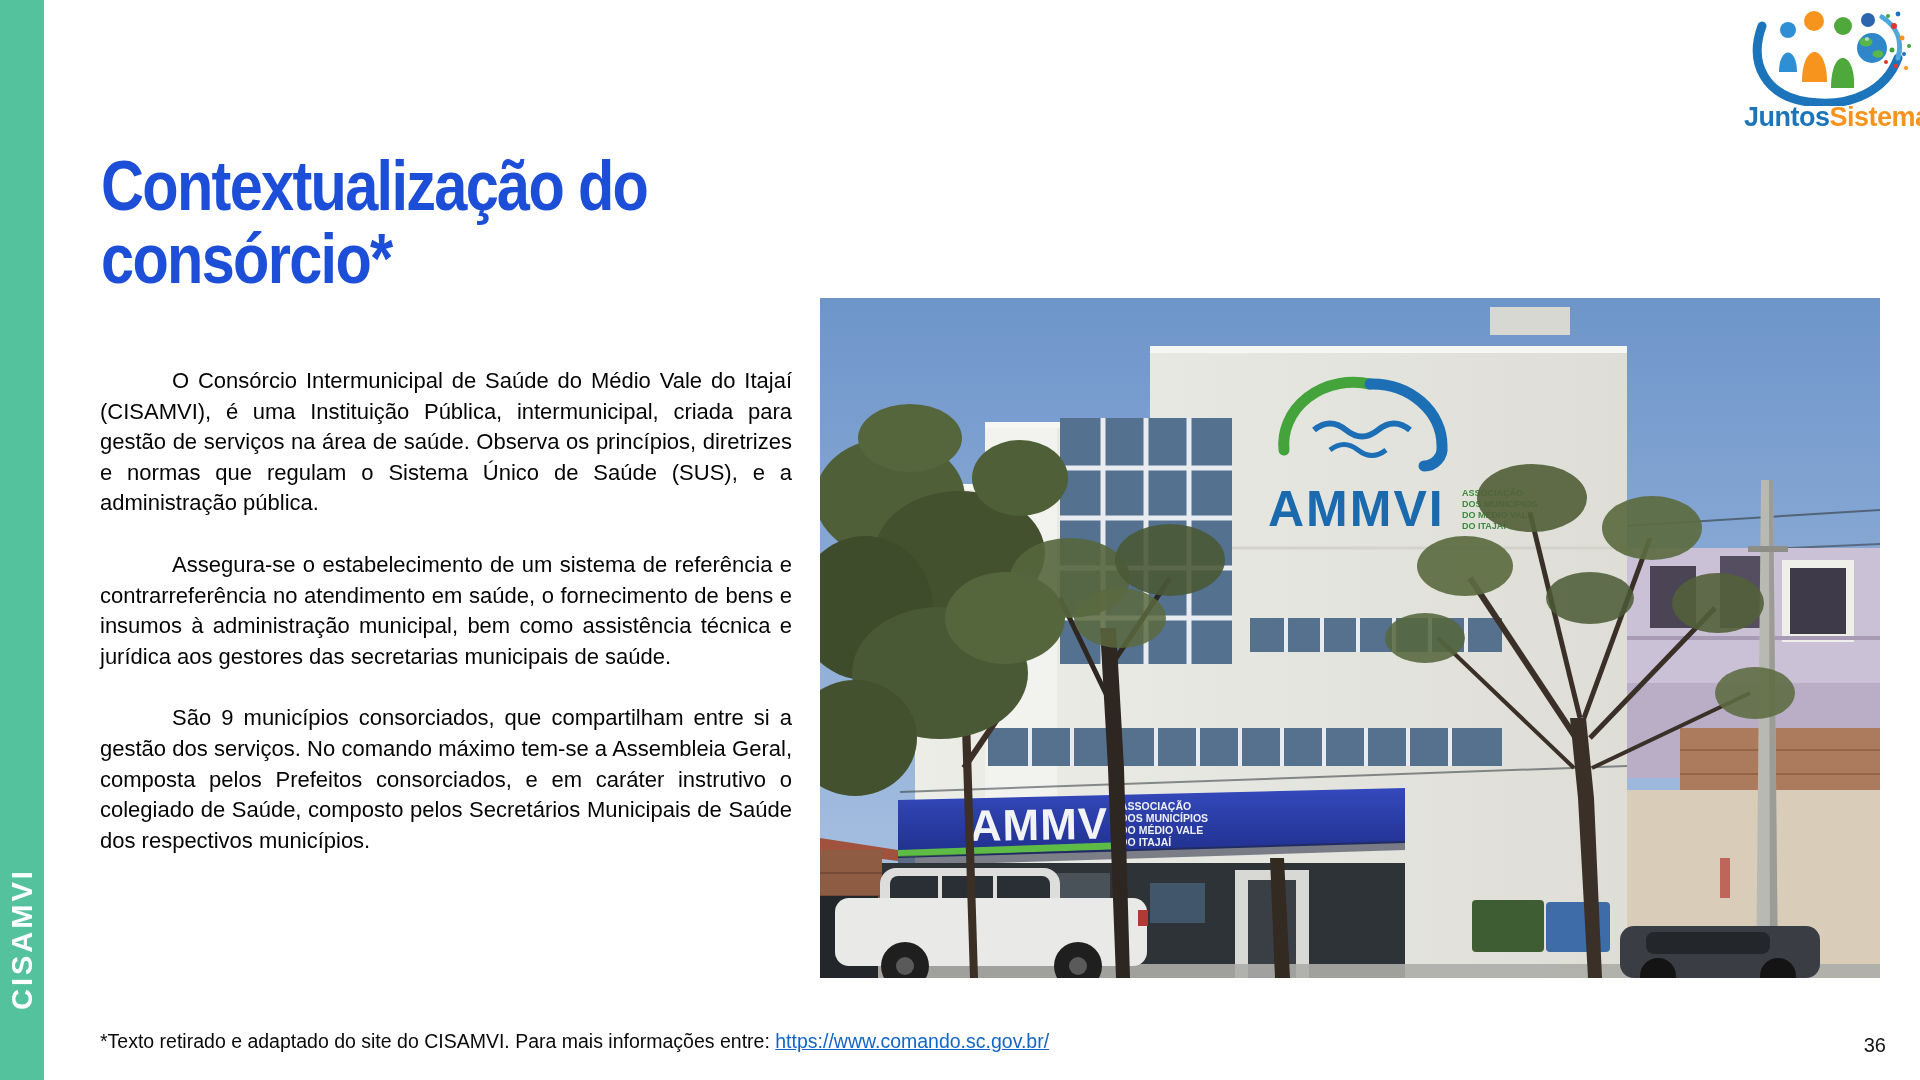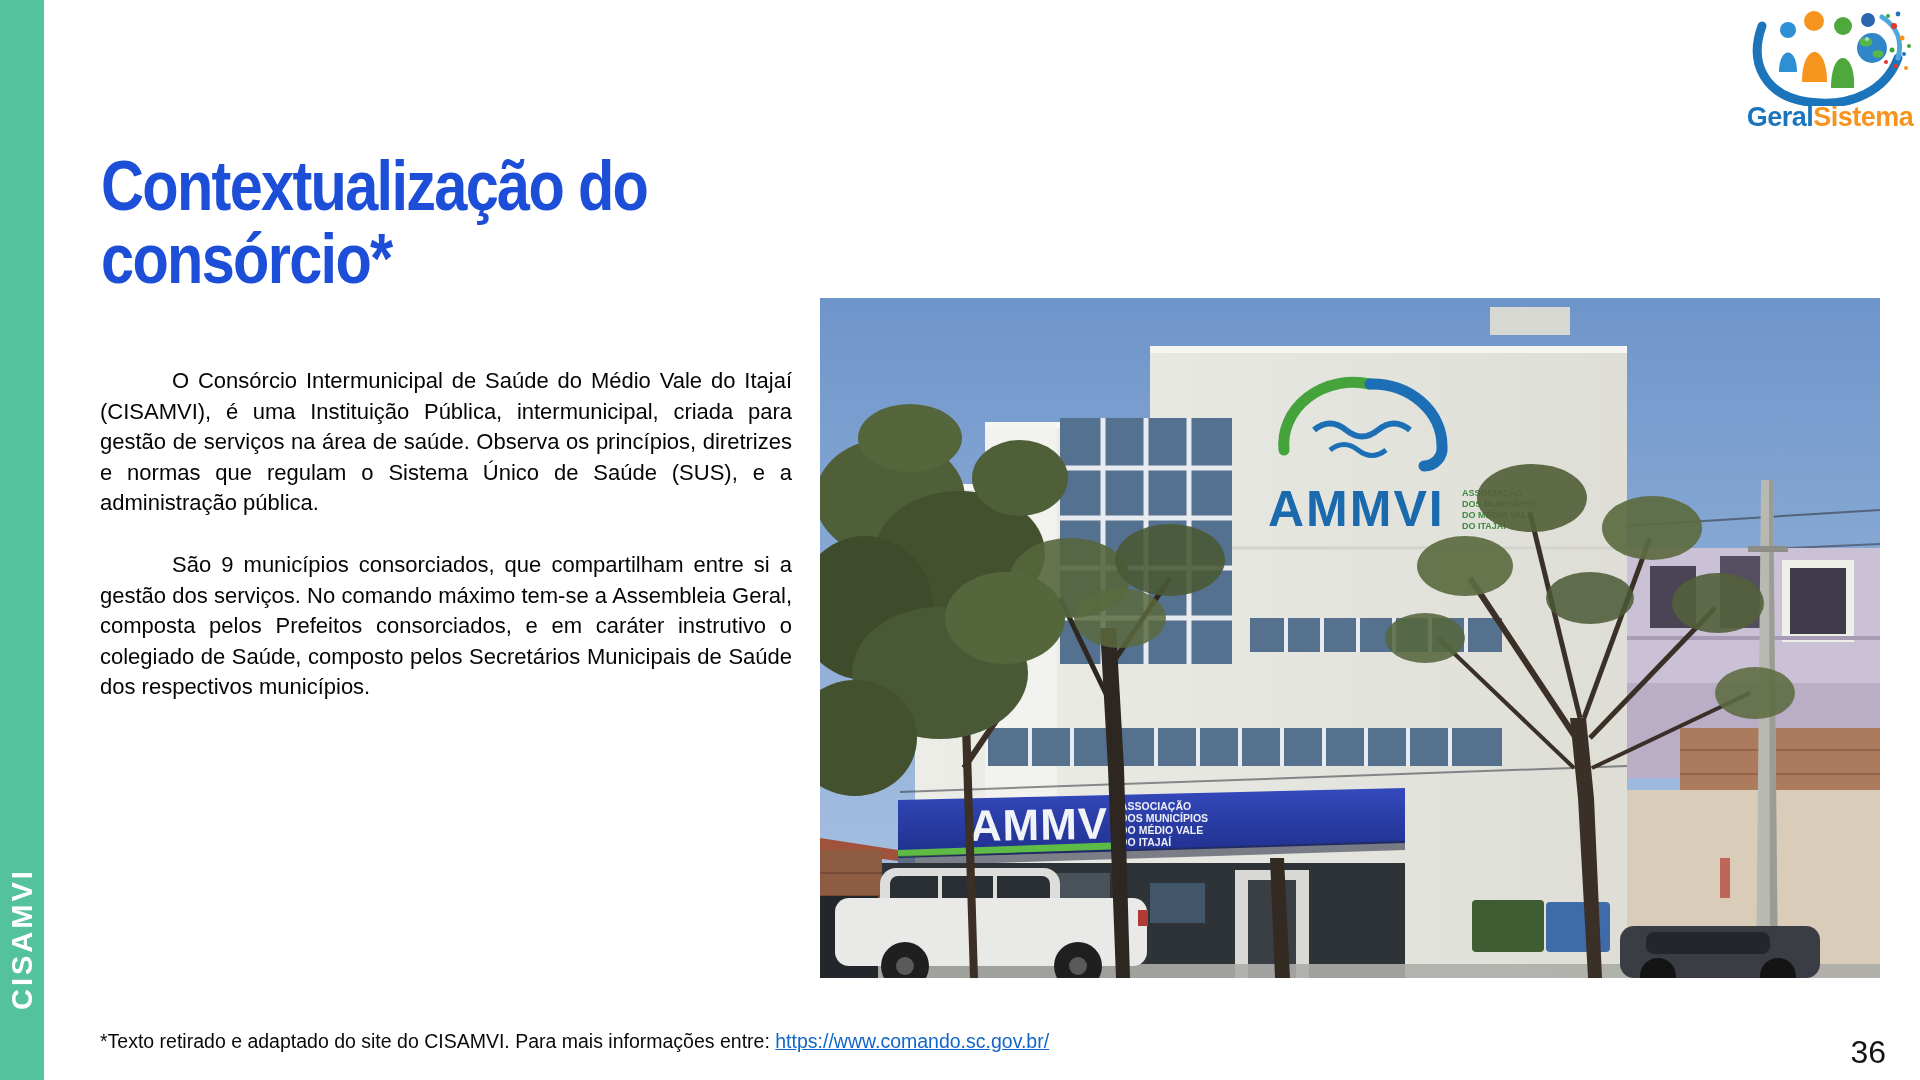--- a/index.html
+++ b/index.html
@@ -21,21 +21,21 @@
   }
   .body-text{
     position:absolute;left:100px;top:366px;width:692px;
     font-size:22px;line-height:30.6px;color:#050505;text-align:justify;
   }
   .body-text p{margin:0 0 31px 0;text-indent:72px;}
   .footnote{
     position:absolute;left:100px;top:1030px;font-size:19.5px;color:#0a0a0a;white-space:nowrap;
   }
   .footnote a{color:#1266C8;text-decoration:underline;}
-  .page-number{position:absolute;right:34px;top:1034px;font-size:32px;color:#141414;}
+  .page-number{position:absolute;right:34px;top:1034px;font-size:20px;color:#141414;}
   .header-logo{position:absolute;top:6px;right:4px;width:172px;height:130px;text-align:center;}
   .header-logo svg{display:block;margin:0 auto;}
   .logo-text{font-size:27px;font-weight:700;line-height:27px;letter-spacing:-0.5px;margin-top:-2px;}
   .logo-text .inova{color:#1C75BB;}
   .logo-text .juntos{color:#F7941E;}
   .photo{position:absolute;left:812px;top:298px;width:1060px;height:507px;padding-left:8px;}
   .photo svg{display:block;}
 </style>
 </head>
 <body>
@@ -69,31 +69,32 @@
       <circle cx="146" cy="44" r="2.5" fill="#3FA43C"></circle>
       <circle cx="158" cy="48" r="2" fill="#1E73BE"></circle>
       <circle cx="150" cy="60" r="2.2" fill="#E2352F"></circle>
       <circle cx="160" cy="62" r="2" fill="#F7941E"></circle>
       <circle cx="142" cy="10" r="2" fill="#3FA43C"></circle>
       <circle cx="152" cy="8" r="2.4" fill="#1E73BE"></circle>
       <circle cx="163" cy="40" r="2" fill="#3FA43C"></circle>
       <circle cx="140" cy="56" r="2" fill="#E2352F"></circle>
     </svg>
     <div class="logo-text">
-      <span class="inova">Geral</span><span class="juntos">Sistema</span>
+      <span class="inova">Juntos</span><span class="juntos">Sistema</span>
     </div>
   </div>
 
   <div class="title">
     <div class="title-line">Contextualização do</div>
     <div class="title-line">consórcio*</div>
   </div>
 
   <div class="body-text">
     <p>O Consórcio Intermunicipal de Saúde do Médio Vale do Itajaí (CISAMVI), é uma Instituição Pública, intermunicipal, criada para gestão de serviços na área de saúde. Observa os princípios, diretrizes e normas que regulam o Sistema Único de Saúde (SUS), e a administração pública.</p>
+    <p>Assegura-se o estabelecimento de um sistema de referência e contrarreferência no atendimento em saúde, o fornecimento de bens e insumos à administração municipal, bem como assistência técnica e jurídica aos gestores das secretarias municipais de saúde.</p>
     <p>São 9 municípios consorciados, que compartilham entre si a gestão dos serviços. No comando máximo tem-se a Assembleia Geral, composta pelos Prefeitos consorciados, e em caráter instrutivo o colegiado de Saúde, composto pelos Secretários Municipais de Saúde dos respectivos municípios.</p>
   </div>
 
   <div class="footnote"><span>*Texto retirado e adaptado do site do CISAMVI. Para mais informações entre: </span><a href="#">https://www.comando.sc.gov.br/</a></div>
 
   <div class="page-number">36</div>
 
   <div class="photo">
     <svg width="1060" height="680" viewBox="0 0 1060 680">
       <defs>

